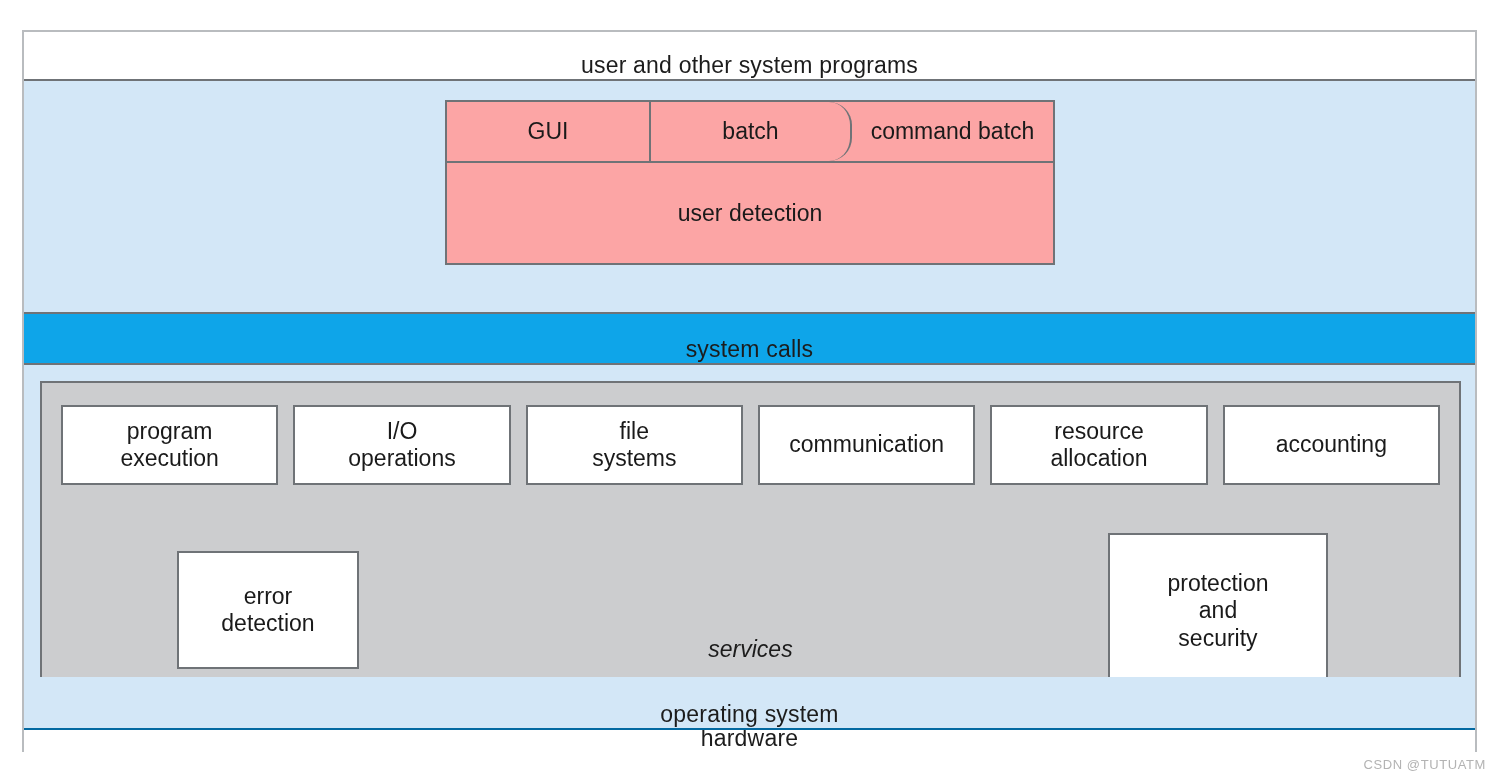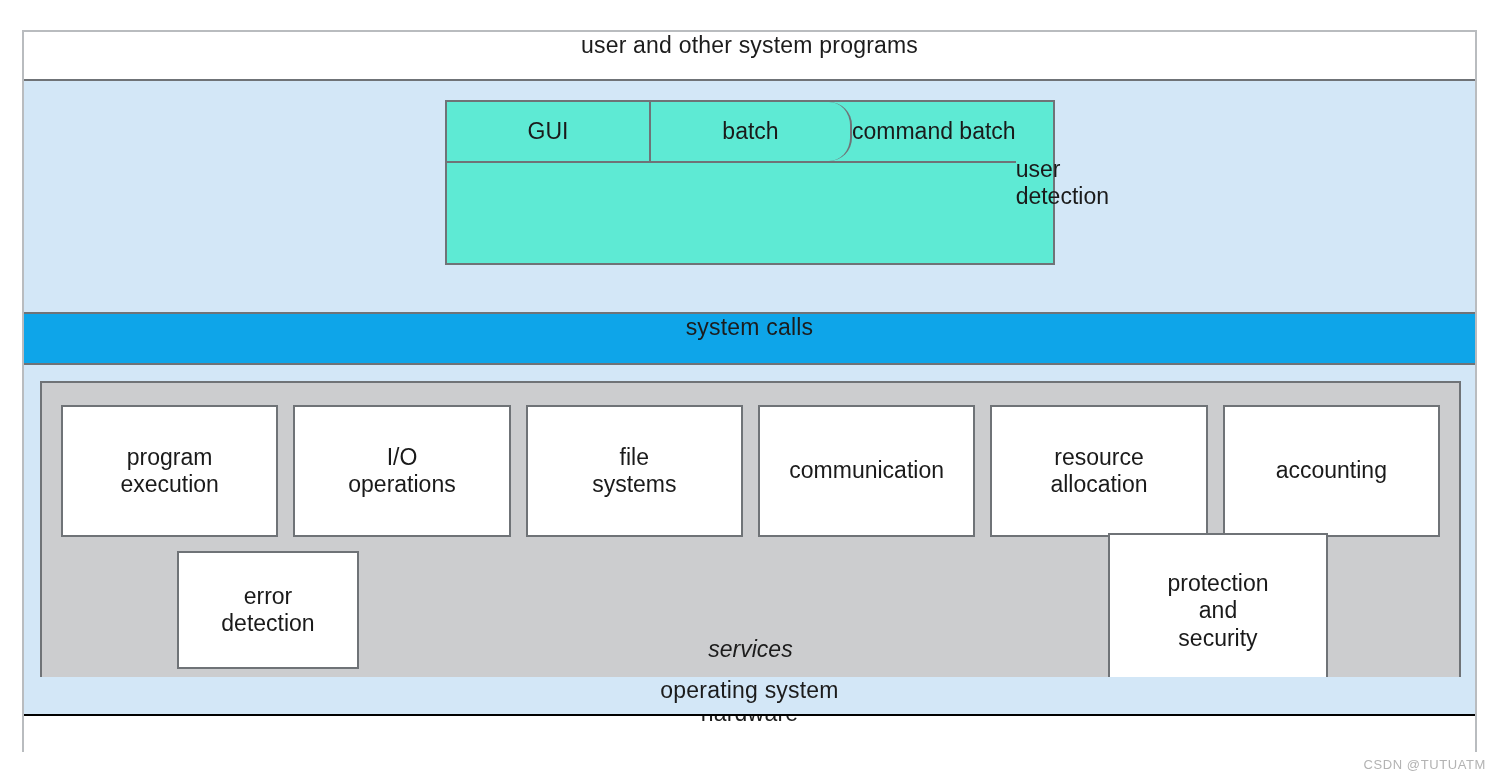--- a/index.html
+++ b/index.html
@@ -27,21 +27,21 @@
     box-sizing: border-box;
     background: #ffffff;
   }
 
   
   .band {
     position: absolute;
     left: 0;
     right: 0;
     display: flex;
-    align-items: flex-start;
+    align-items: flex-end;
     justify-content: center;
     box-sizing: border-box;
   }
   .band-label {
     font-size: 23px;
     letter-spacing: 0.2px;
     color: #1c1c1c;
     white-space: nowrap;
   }
 
@@ -72,45 +72,45 @@
   
   #band-os {
     top: 333px;
     height: 335px;
     background: #d3e7f7;
   }
 
   
   #band-operating-system {
     top: 645px;
-    height: 39px;
+    height: 53px;
     background: #d3e7f7;
-    border-bottom: 2px solid #000000;
+    border-bottom: 2px solid #0369a1;
     z-index: 3;
   }
 
   
   #band-hardware {
     top: 668px;
     height: 52px;
     background: #ffffff;
   }
 
   
   #ui-block {
     position: absolute;
     left: 421px;
     top: 19px;
     width: 610px;
     height: 165px;
     border: 2px solid #6f7377;
     box-sizing: border-box;
-    background: #5eead4;
-    display: flex;
-    flex-direction: row;
+    background: #fca5a5;
+    display: flex;
+    flex-direction: column;
   }
   #ui-top-row {
     display: flex;
     height: 59px;
     border-bottom: 2px solid #6f7377;
   }
   .ui-cell {
     display: flex;
     align-items: center;
     justify-content: center;
@@ -150,21 +150,21 @@
     color: #1c1c1c;
     font-style: italic;
   }
 
   
   #services-row1 {
     position: absolute;
     left: 19px;
     top: 22px;
     right: 19px;
-    height: 132px;
+    height: 80px;
     display: flex;
     gap: 15px;
   }
   .service-box {
     flex: 1;
     background: #ffffff;
     border: 2px solid #6f7377;
     box-sizing: border-box;
     display: flex;
     align-items: center;

